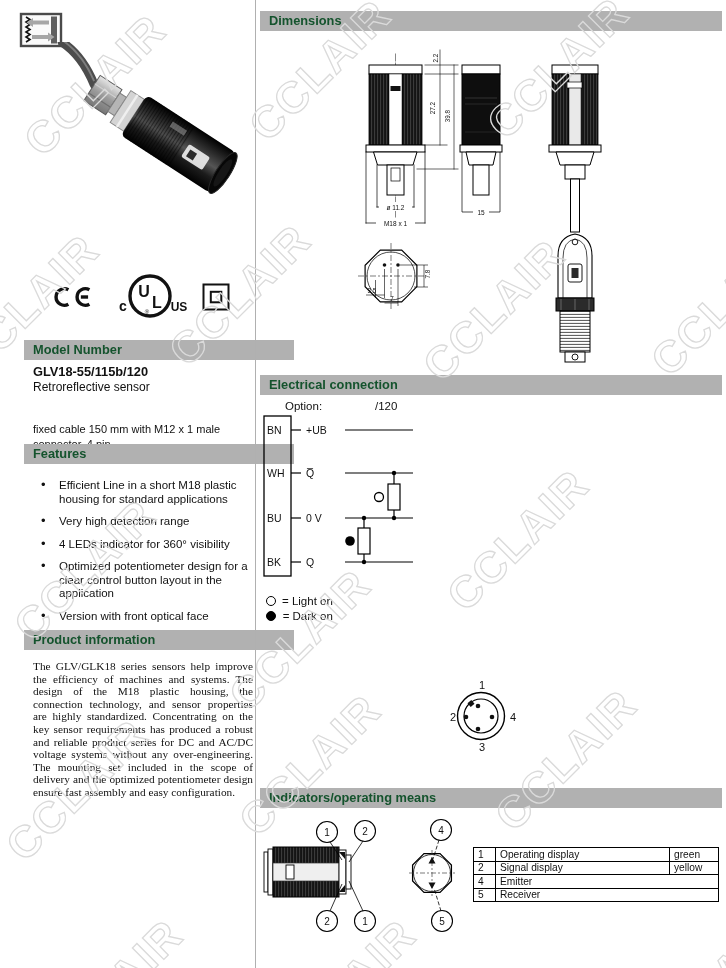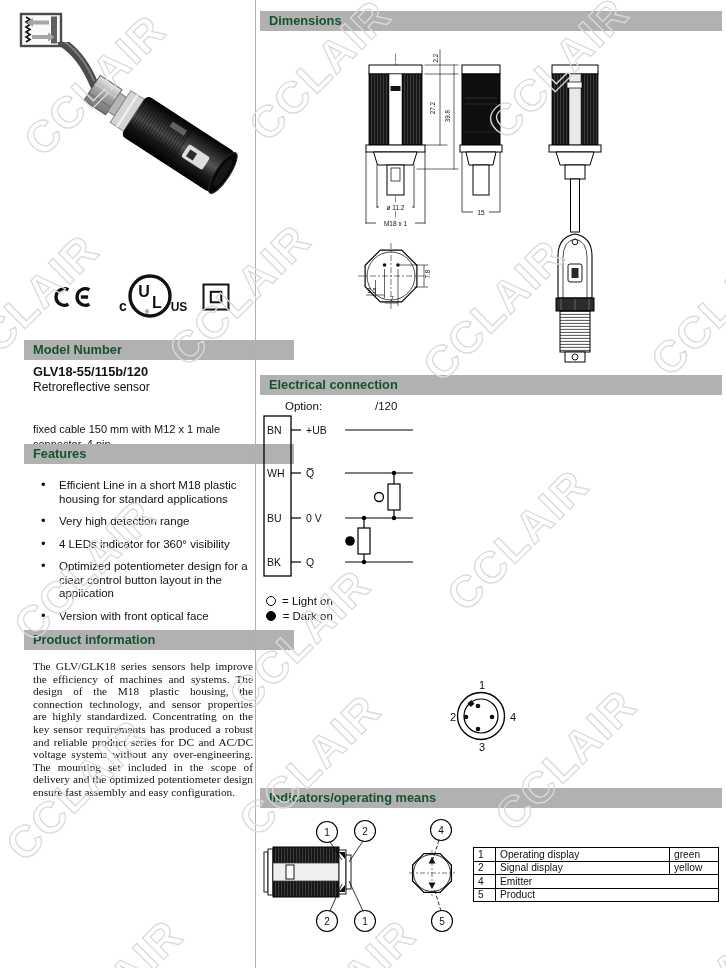--- a/index.html
+++ b/index.html
@@ -372,21 +372,21 @@
       <td class="c1">2</td>
       <td>Signal display</td>
       <td class="c3">yellow</td>
     </tr>
     <tr>
       <td class="c1">4</td>
       <td colspan="2">Emitter</td>
     </tr>
     <tr>
       <td class="c1">5</td>
-      <td colspan="2">Product</td>
+      <td colspan="2">Receiver</td>
     </tr>
   </tbody>
     </table>
 
   <div>
       <div class="wm" style="left: 95px; top: 85px;">CCLAIR</div>
       <div class="wm" style="left: 320px; top: 70px;">CCLAIR</div>
       <div class="wm" style="left: 558px; top: 68px;">CCLAIR</div>
       <div class="wm" style="left: 28px; top: 305px;">CCLAIR</div>
       <div class="wm" style="left: 240px; top: 295px;">CCLAIR</div>

